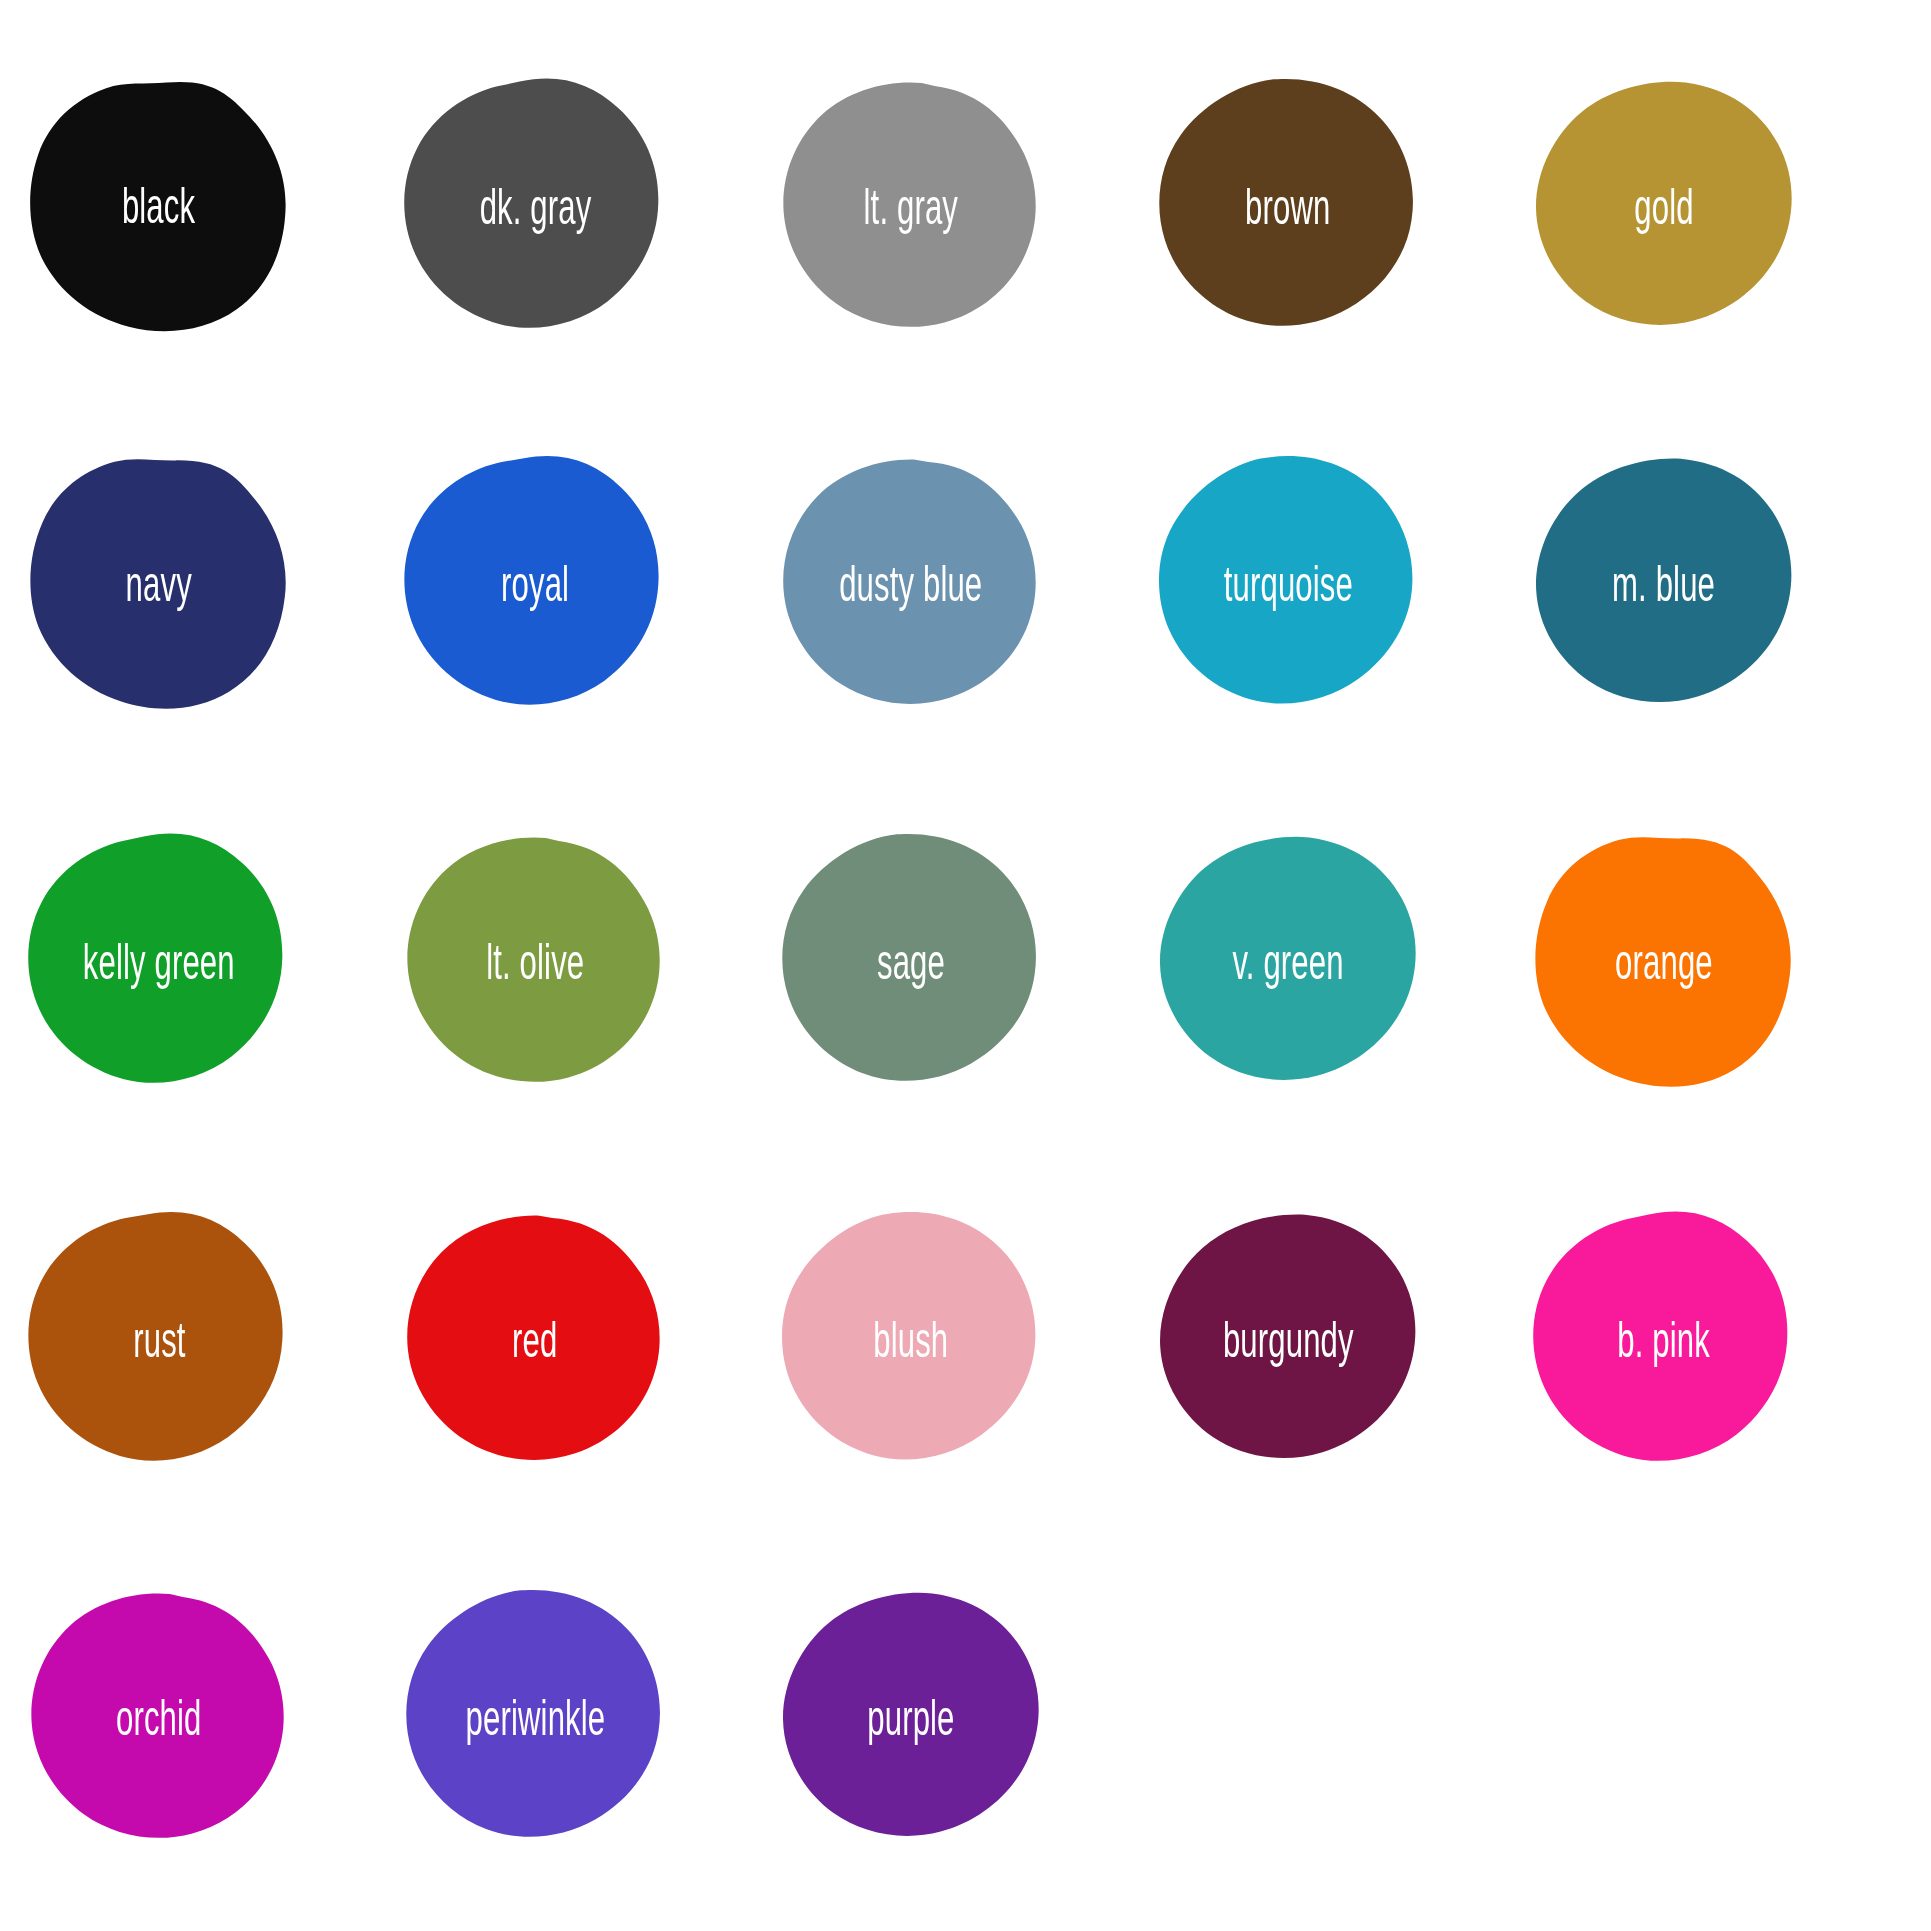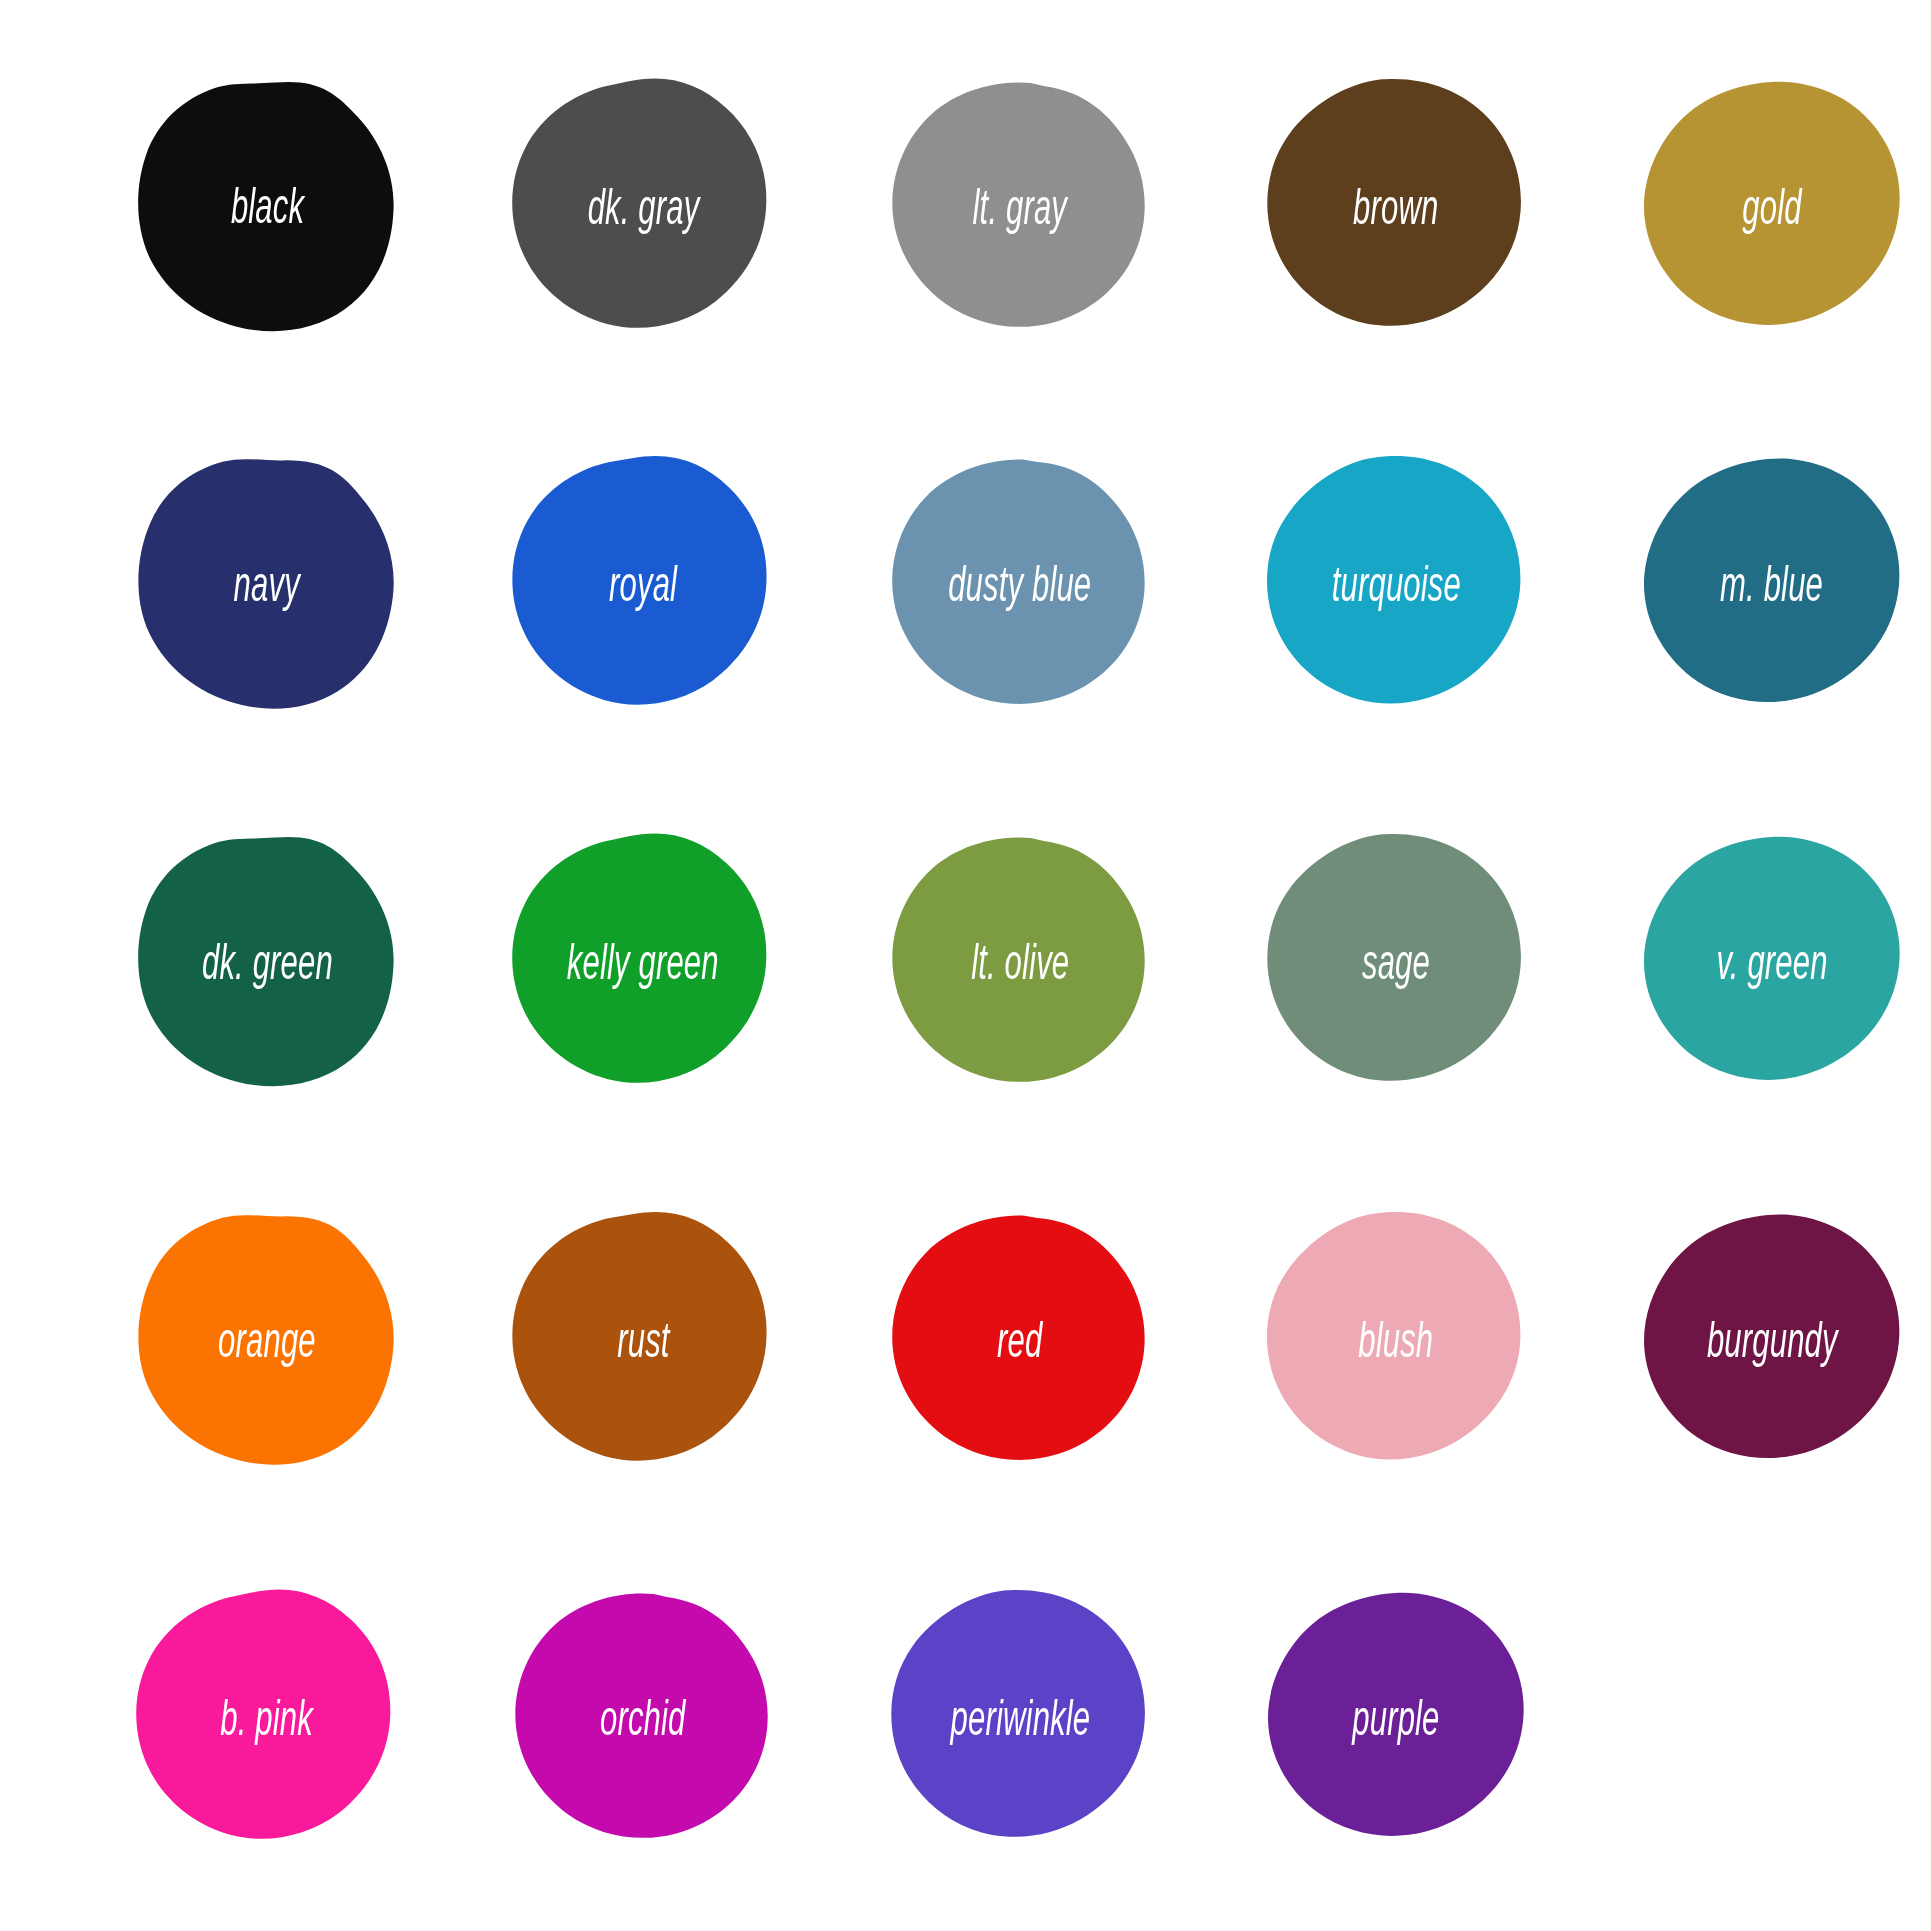--- a/index.html
+++ b/index.html
@@ -21,22 +21,21 @@
     grid-template-columns: repeat(5, 1fr);
     grid-template-rows: repeat(5, 1fr);
     box-sizing: border-box;
     padding: 17.4px 25px 25px 25px;
   }
 
   .swatch-cell {
     position: relative;
     display: flex;
     align-items: center;
-    justify-content: flex-end;
-    font-style: italic;
+    justify-content: flex-start;
   }
 
   .swatch-blob {
     position: relative;
     width: 268px;
     height: 263px;
     display: flex;
     align-items: center;
     justify-content: center;
   }
@@ -143,28 +142,20 @@
     </div>
     <div class="swatch-cell">
       <div class="swatch-blob" style="transform: rotate(6deg);">
         <svg viewBox="0 0 284 278" preserveAspectRatio="none">
           <path d="M148 6 C192 6 228 24 252 56 C276 88 282 130 270 168 C258 206 228 238 190 254 C152 270 108 268 74 250 C40 232 14 198 8 160 C2 122 16 80 42 52 C68 24 108 8 146 6 Z" fill="#216d86"></path>
         </svg>
         <span class="swatch-label" style="color: rgb(255, 255, 255); transform: rotate(-6deg) scaleX(0.74) scaleY(1.19);">m. blue</span>
       </div>
     </div>
     <div class="swatch-cell">
-      <div class="swatch-blob" style="transform: rotate(0deg);">
-        <svg viewBox="0 0 284 278" preserveAspectRatio="none">
-          <path d="M150 8 C196 4 214 18 238 44 C264 72 278 108 276 144 C274 186 258 224 224 248 C192 271 148 276 110 266 C70 256 36 230 18 194 C2 160 2 118 14 84 C26 50 52 26 86 14 C106 7 128 10 150 8 Z" fill="#14614a"></path>
-        </svg>
-        <span class="swatch-label" style="color: rgb(255, 255, 255); transform: rotate(0deg) scaleX(0.74) scaleY(1.19);">dk. green</span>
-      </div>
-    </div>
-    <div class="swatch-cell">
       <div class="swatch-blob" style="transform: rotate(-7deg);">
         <svg viewBox="0 0 284 278" preserveAspectRatio="none">
           <path d="M142 6 C184 2 216 16 242 46 C268 76 278 114 272 152 C266 192 242 226 206 248 C170 269 126 272 90 258 C52 243 22 212 10 174 C-2 136 4 94 26 62 C48 30 84 12 118 8 Z" fill="#10a02a"></path>
         </svg>
         <span class="swatch-label" style="color: rgb(255, 255, 255); transform: rotate(7deg) scaleX(0.74) scaleY(1.19);">kelly green</span>
       </div>
     </div>
     <div class="swatch-cell">
       <div class="swatch-blob" style="transform: rotate(5deg);">
         <svg viewBox="0 0 284 278" preserveAspectRatio="none">

